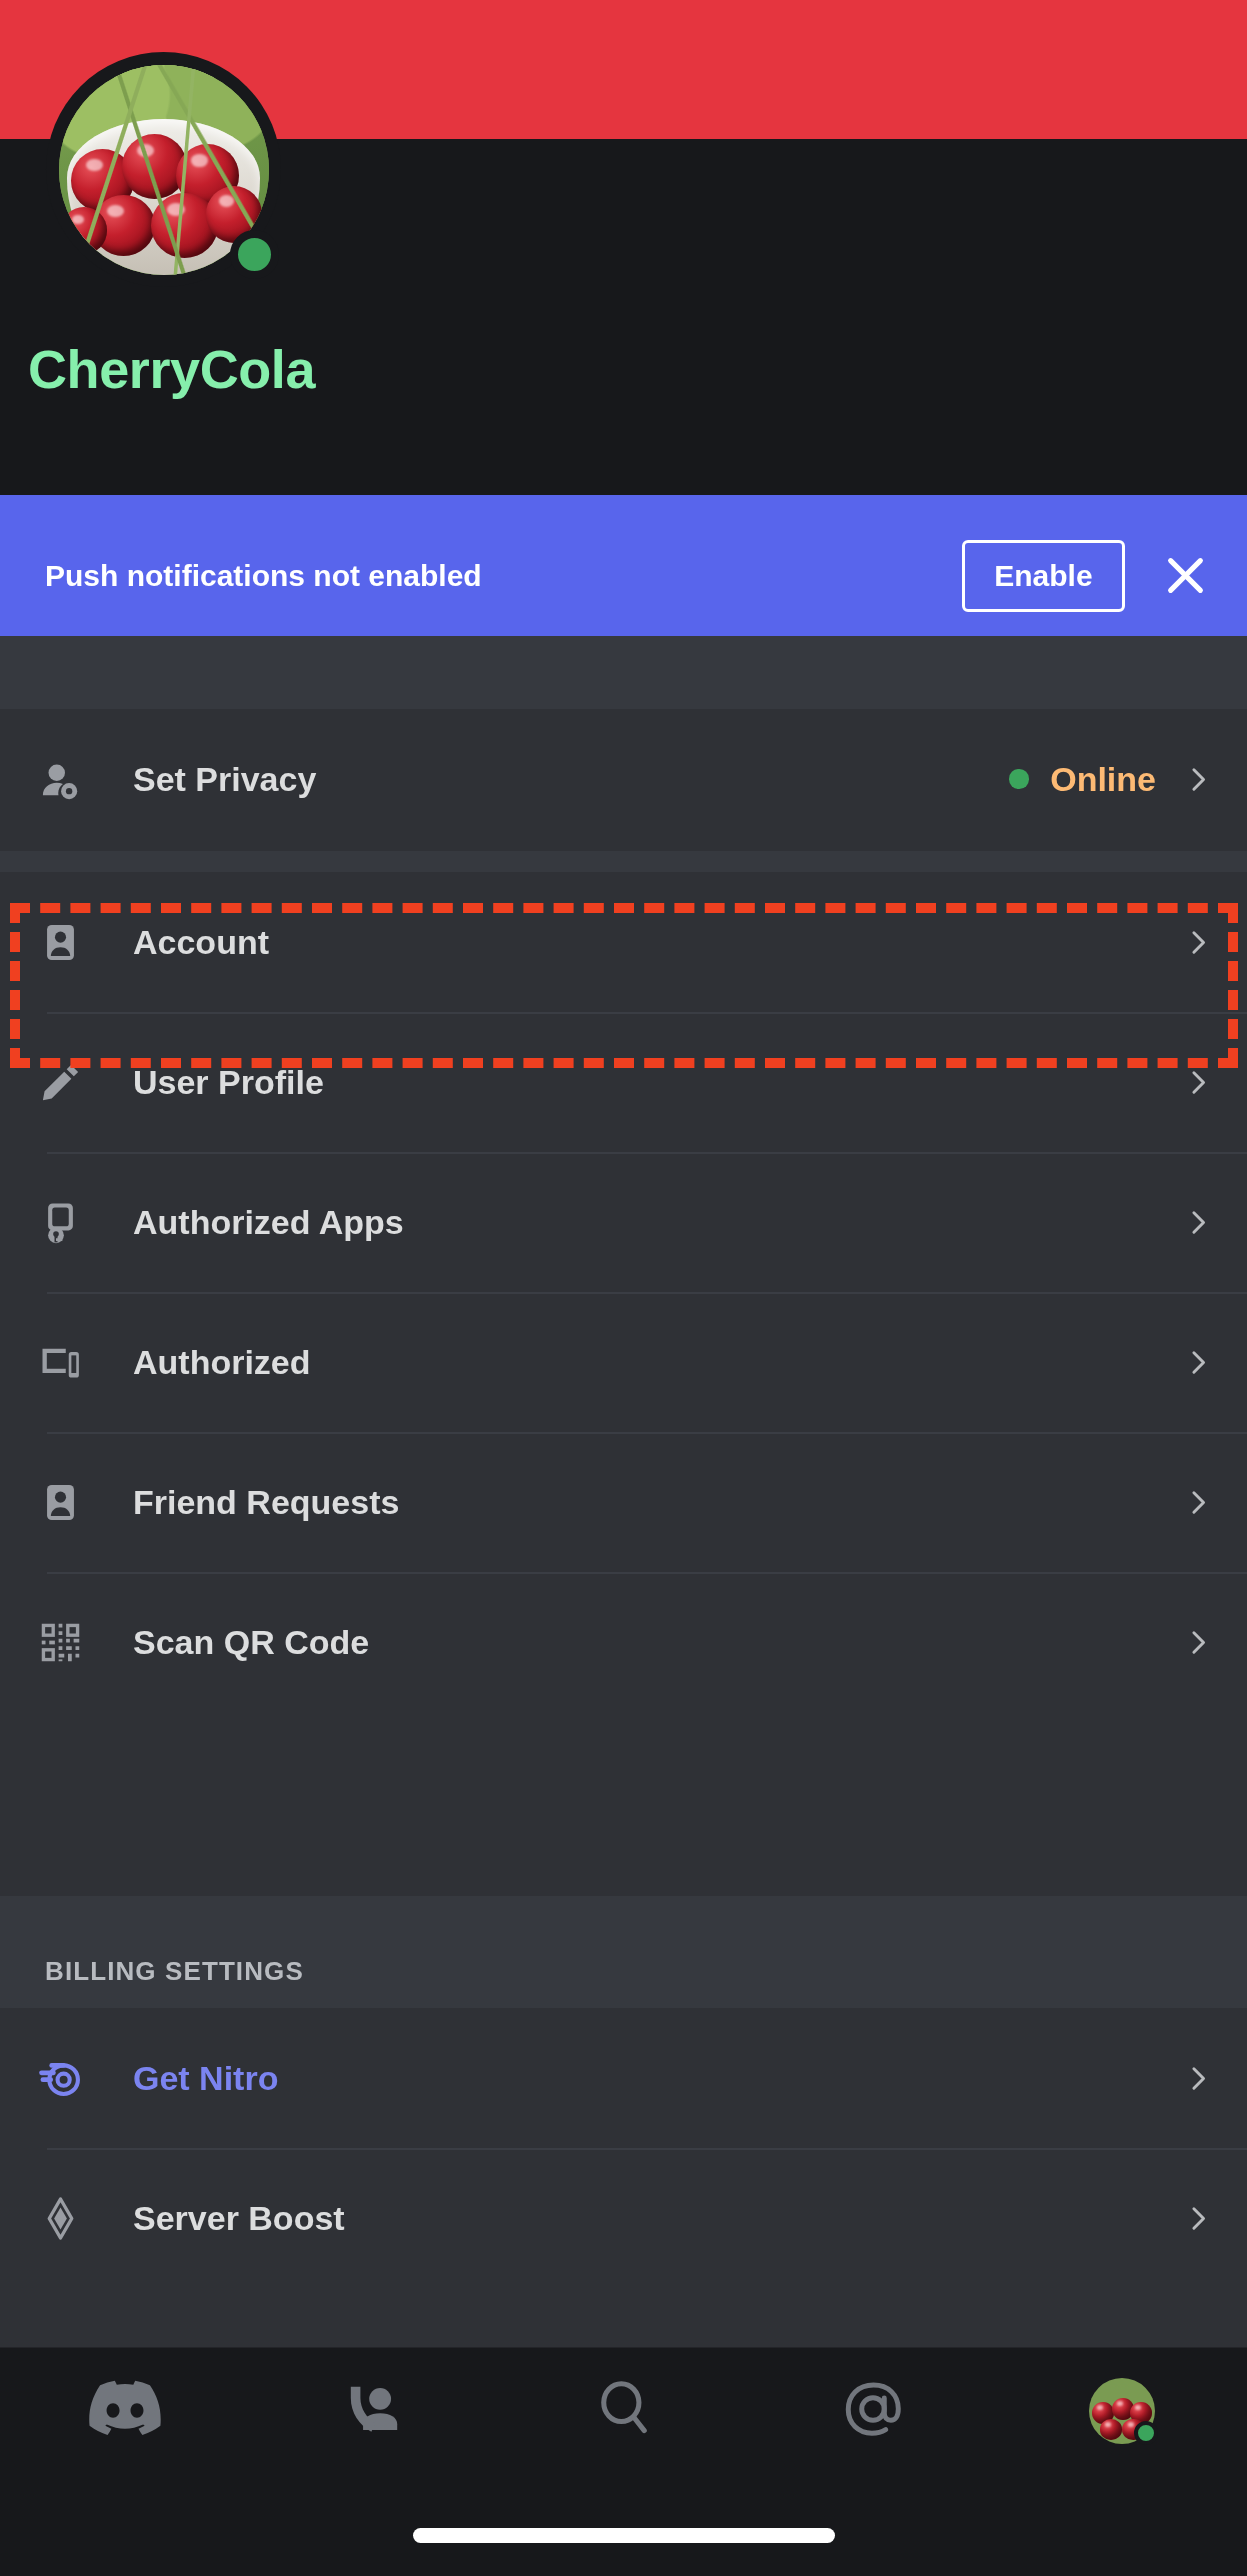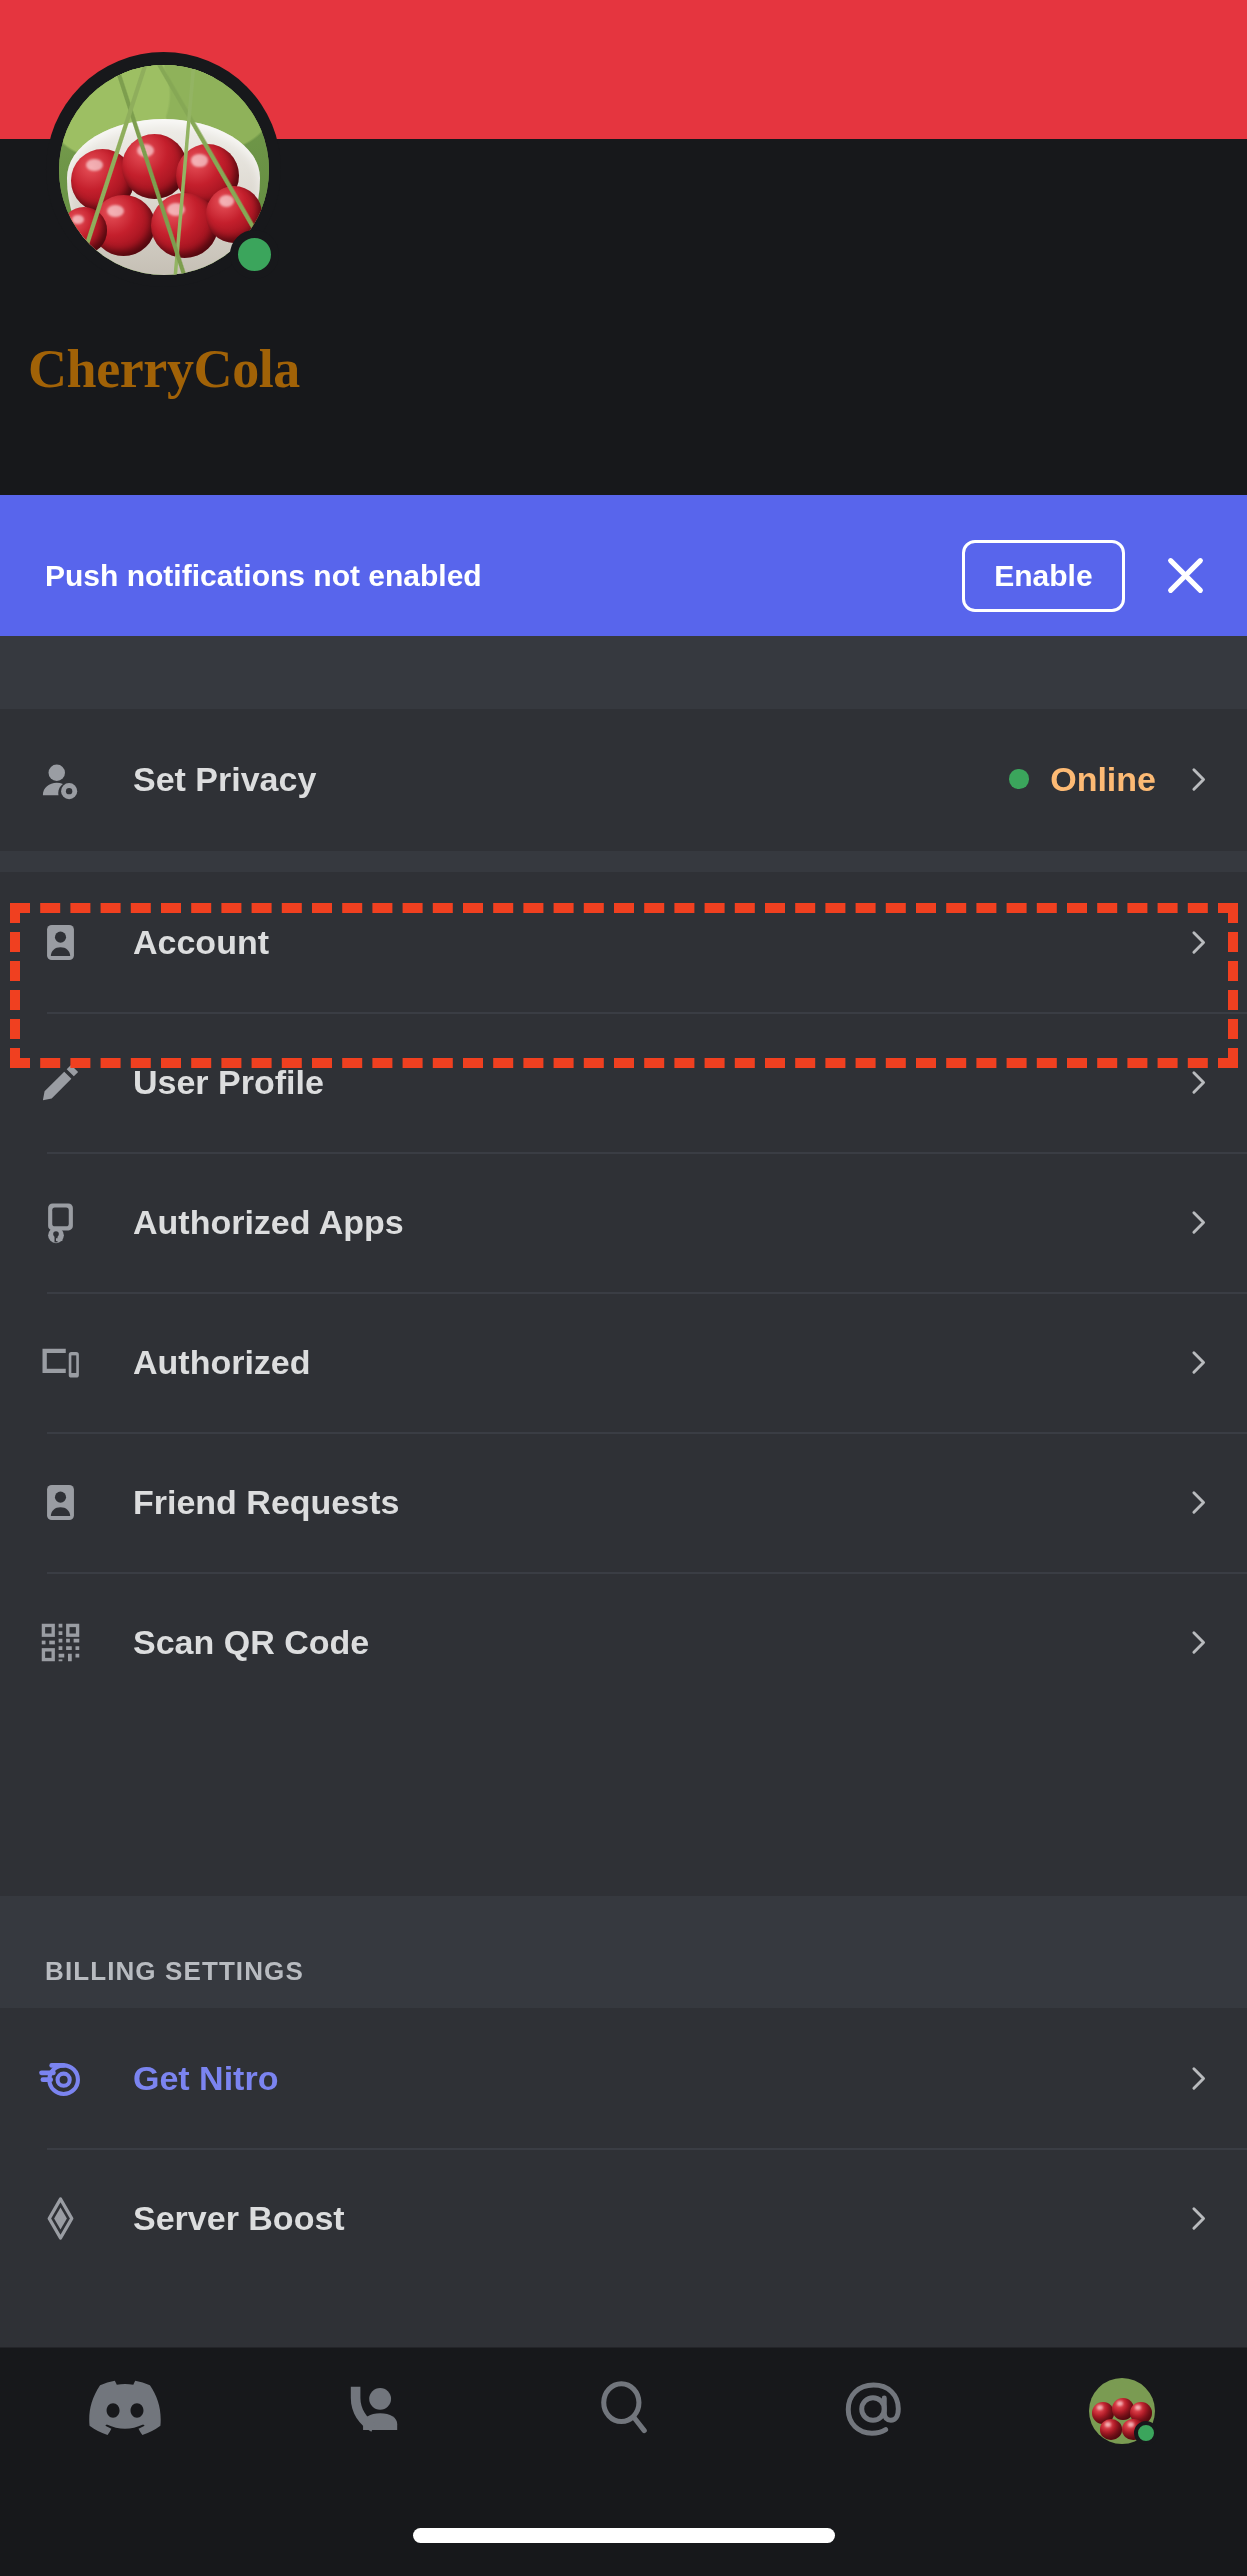--- a/index.html
+++ b/index.html
@@ -94,23 +94,22 @@
     width: 49px; height: 49px;
     border-radius: 50%;
     background: #3ba55c;
     border: 8.7px solid #17181b;
   }
   .username {
     position: absolute;
     left: 28px; top: 199px;
     font-size: 54px;
     font-weight: bold;
-    color: #a16207;
+    color: #86efac;
     letter-spacing: -0.4px;
-    font-family: Liberation Serif, serif;
   }
 
   
   .push-banner {
     position: absolute;
     left: 0; top: 495px;
     width: 1247px; height: 161px;
     background: #5865ec;
     display: flex;
     align-items: center;
@@ -118,21 +117,21 @@
   .push-text {
     margin-left: 45px;
     font-size: 30px;
     font-weight: bold;
     color: #ffffff;
     flex: 1;
   }
   .enable-btn {
     width: 163px; height: 72px;
     border: 3.9px solid #ffffff;
-    border-radius: 13px;
+    border-radius: 6px;
     background: transparent;
     color: #ffffff;
     font-size: 30px;
     font-weight: bold;
     font-family: "Liberation Sans", sans-serif;
     display: flex;
     align-items: center;
     justify-content: center;
     cursor: pointer;
   }

